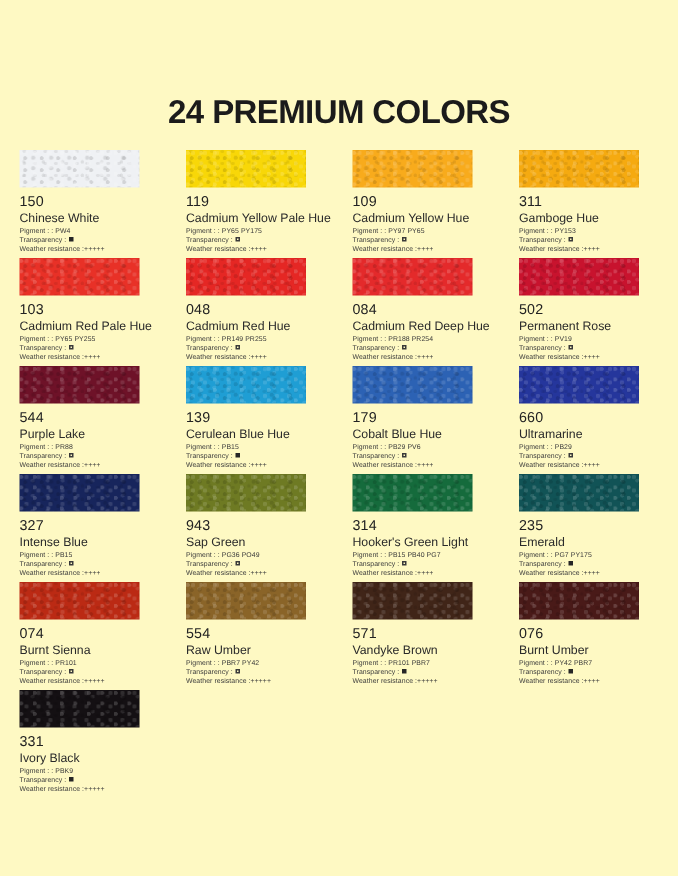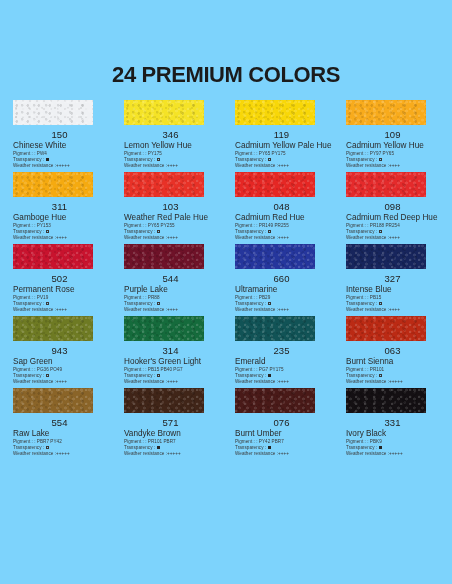--- a/index.html
+++ b/index.html
@@ -7,21 +7,21 @@
     width: 452px;
     height: 584px;
     background: #ffffff;
     font-family: "Liberation Sans", sans-serif;
     overflow: hidden;
   }
   .page {
     position: relative;
     width: 452px;
     height: 584px;
-    background: #7dd3fc;
+    background: #fef9c3;
   }
   .chart-title {
     position: absolute;
     top: 62px;
     left: 0;
     width: 452px;
     text-align: center;
     font-size: 22px;
     font-weight: bold;
     letter-spacing: -0.4px;
@@ -64,21 +64,20 @@
       radial-gradient(circle at 22% 88%, rgba(0,0,0,.26) 0 1.0px, transparent 1.4px),
       radial-gradient(circle at 46% 12%, rgba(0,0,0,.22) 0 1.0px, transparent 1.4px);
     background-size: 9px 7px, 11px 8px, 8px 9px, 12px 7px, 10px 10px, 13px 9px, 7px 8px;
   }
   .code {
     margin-top: 4px;
     font-size: 9.5px;
     color: #222222;
     line-height: 11px;
     letter-spacing: 0.1px;
-    text-align: center;
   }
   .cname {
     font-size: 8.2px;
     color: #2a2a2a;
     line-height: 10px;
     margin-top: 1px;
     white-space: nowrap;
   }
   .meta {
     font-size: 4.6px;
@@ -108,28 +107,20 @@
   <div class="grid">
       <div class="swatch-cell">
         <div class="swatch" style="background: rgb(239, 241, 244);"></div>
         <div class="code">150</div>
         <div class="cname">Chinese White</div>
         <div class="meta">Pigment : : PW4</div>
         <div class="meta">Transparency : <span class="sym-solid"></span></div>
         <div class="meta">Weather resistance :+++++</div>
       </div>
       <div class="swatch-cell">
-        <div class="swatch" style="background: rgb(245, 227, 38);"></div>
-        <div class="code">346</div>
-        <div class="cname">Lemon Yellow Hue</div>
-        <div class="meta">Pigment : : PY175</div>
-        <div class="meta">Transparency : <span class="sym-open"></span></div>
-        <div class="meta">Weather resistance :++++</div>
-      </div>
-      <div class="swatch-cell">
         <div class="swatch" style="background: rgb(248, 215, 8);"></div>
         <div class="code">119</div>
         <div class="cname">Cadmium Yellow Pale Hue</div>
         <div class="meta">Pigment : : PY65 PY175</div>
         <div class="meta">Transparency : <span class="sym-open"></span></div>
         <div class="meta">Weather resistance :++++</div>
       </div>
       <div class="swatch-cell">
         <div class="swatch" style="background: rgb(248, 171, 28);"></div>
         <div class="code">109</div>
@@ -142,36 +133,36 @@
         <div class="swatch" style="background: rgb(245, 170, 16);"></div>
         <div class="code">311</div>
         <div class="cname">Gamboge Hue</div>
         <div class="meta">Pigment : : PY153</div>
         <div class="meta">Transparency : <span class="sym-open"></span></div>
         <div class="meta">Weather resistance :++++</div>
       </div>
       <div class="swatch-cell">
         <div class="swatch" style="background: rgb(232, 49, 39);"></div>
         <div class="code">103</div>
-        <div class="cname">Weather Red Pale Hue</div>
+        <div class="cname">Cadmium Red Pale Hue</div>
         <div class="meta">Pigment : : PY65 PY255</div>
         <div class="meta">Transparency : <span class="sym-open"></span></div>
         <div class="meta">Weather resistance :++++</div>
       </div>
       <div class="swatch-cell">
         <div class="swatch" style="background: rgb(229, 39, 36);"></div>
         <div class="code">048</div>
         <div class="cname">Cadmium Red Hue</div>
         <div class="meta">Pigment : : PR149 PR255</div>
         <div class="meta">Transparency : <span class="sym-open"></span></div>
         <div class="meta">Weather resistance :++++</div>
       </div>
       <div class="swatch-cell">
         <div class="swatch" style="background: rgb(228, 42, 43);"></div>
-        <div class="code">098</div>
+        <div class="code">084</div>
         <div class="cname">Cadmium Red Deep Hue</div>
         <div class="meta">Pigment : : PR188 PR254</div>
         <div class="meta">Transparency : <span class="sym-open"></span></div>
         <div class="meta">Weather resistance :++++</div>
       </div>
       <div class="swatch-cell">
         <div class="swatch" style="background: rgb(200, 19, 46);"></div>
         <div class="code">502</div>
         <div class="cname">Permanent Rose</div>
         <div class="meta">Pigment : : PV19</div>
@@ -180,20 +171,36 @@
       </div>
       <div class="swatch-cell">
         <div class="swatch" style="background: rgb(110, 18, 40);"></div>
         <div class="code">544</div>
         <div class="cname">Purple Lake</div>
         <div class="meta">Pigment : : PR88</div>
         <div class="meta">Transparency : <span class="sym-open"></span></div>
         <div class="meta">Weather resistance :++++</div>
       </div>
       <div class="swatch-cell">
+        <div class="swatch" style="background: rgb(31, 158, 212);"></div>
+        <div class="code">139</div>
+        <div class="cname">Cerulean Blue Hue</div>
+        <div class="meta">Pigment : : PB15</div>
+        <div class="meta">Transparency : <span class="sym-solid"></span></div>
+        <div class="meta">Weather resistance :++++</div>
+      </div>
+      <div class="swatch-cell">
+        <div class="swatch" style="background: rgb(44, 98, 180);"></div>
+        <div class="code">179</div>
+        <div class="cname">Cobalt Blue Hue</div>
+        <div class="meta">Pigment : : PB29 PV6</div>
+        <div class="meta">Transparency : <span class="sym-open"></span></div>
+        <div class="meta">Weather resistance :++++</div>
+      </div>
+      <div class="swatch-cell">
         <div class="swatch" style="background: rgb(37, 54, 156);"></div>
         <div class="code">660</div>
         <div class="cname">Ultramarine</div>
         <div class="meta">Pigment : : PB29</div>
         <div class="meta">Transparency : <span class="sym-open"></span></div>
         <div class="meta">Weather resistance :++++</div>
       </div>
       <div class="swatch-cell">
         <div class="swatch" style="background: rgb(23, 37, 92);"></div>
         <div class="code">327</div>
@@ -221,30 +228,30 @@
       <div class="swatch-cell">
         <div class="swatch" style="background: rgb(17, 83, 86);"></div>
         <div class="code">235</div>
         <div class="cname">Emerald</div>
         <div class="meta">Pigment : : PG7 PY175</div>
         <div class="meta">Transparency : <span class="sym-solid"></span></div>
         <div class="meta">Weather resistance :++++</div>
       </div>
       <div class="swatch-cell">
         <div class="swatch" style="background: rgb(187, 42, 20);"></div>
-        <div class="code">063</div>
+        <div class="code">074</div>
         <div class="cname">Burnt Sienna</div>
         <div class="meta">Pigment : : PR101</div>
         <div class="meta">Transparency : <span class="sym-open"></span></div>
         <div class="meta">Weather resistance :+++++</div>
       </div>
       <div class="swatch-cell">
         <div class="swatch" style="background: rgb(138, 100, 40);"></div>
         <div class="code">554</div>
-        <div class="cname">Raw Lake</div>
+        <div class="cname">Raw Umber</div>
         <div class="meta">Pigment : : PBR7 PY42</div>
         <div class="meta">Transparency : <span class="sym-open"></span></div>
         <div class="meta">Weather resistance :+++++</div>
       </div>
       <div class="swatch-cell">
         <div class="swatch" style="background: rgb(64, 37, 24);"></div>
         <div class="code">571</div>
         <div class="cname">Vandyke Brown</div>
         <div class="meta">Pigment : : PR101 PBR7</div>
         <div class="meta">Transparency : <span class="sym-solid"></span></div>

